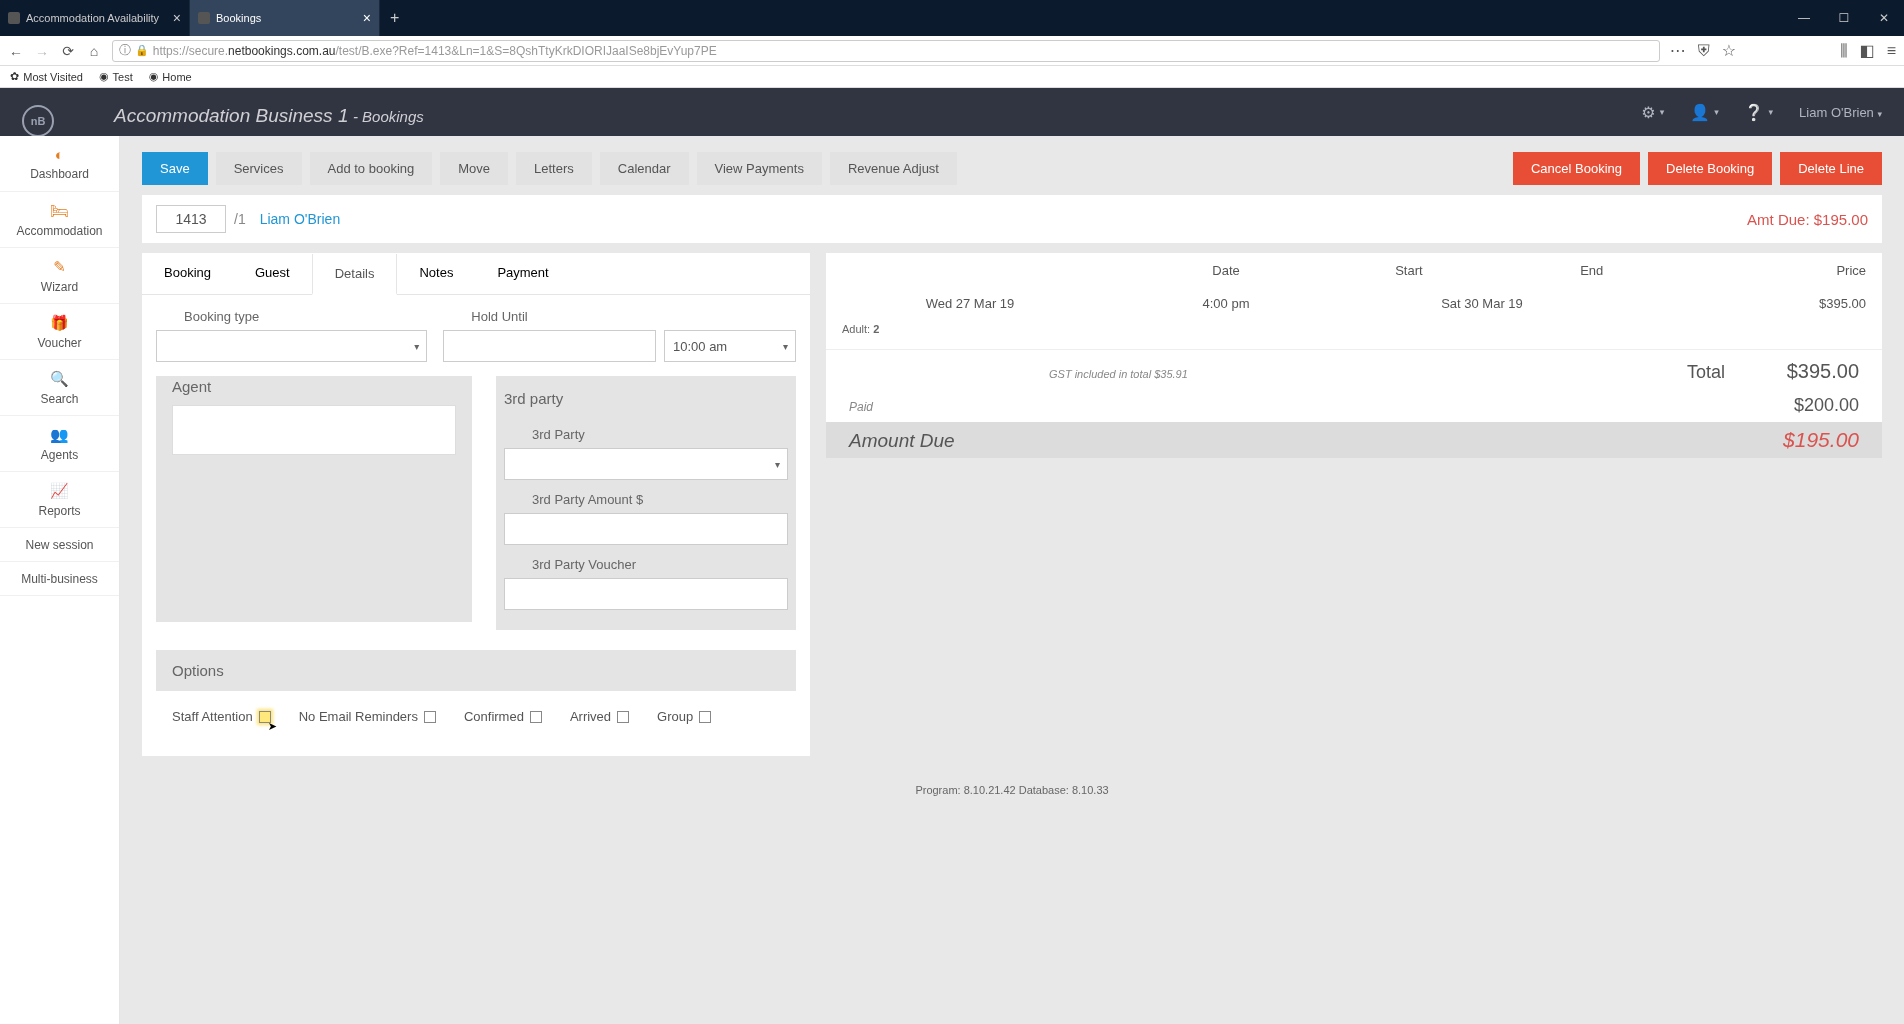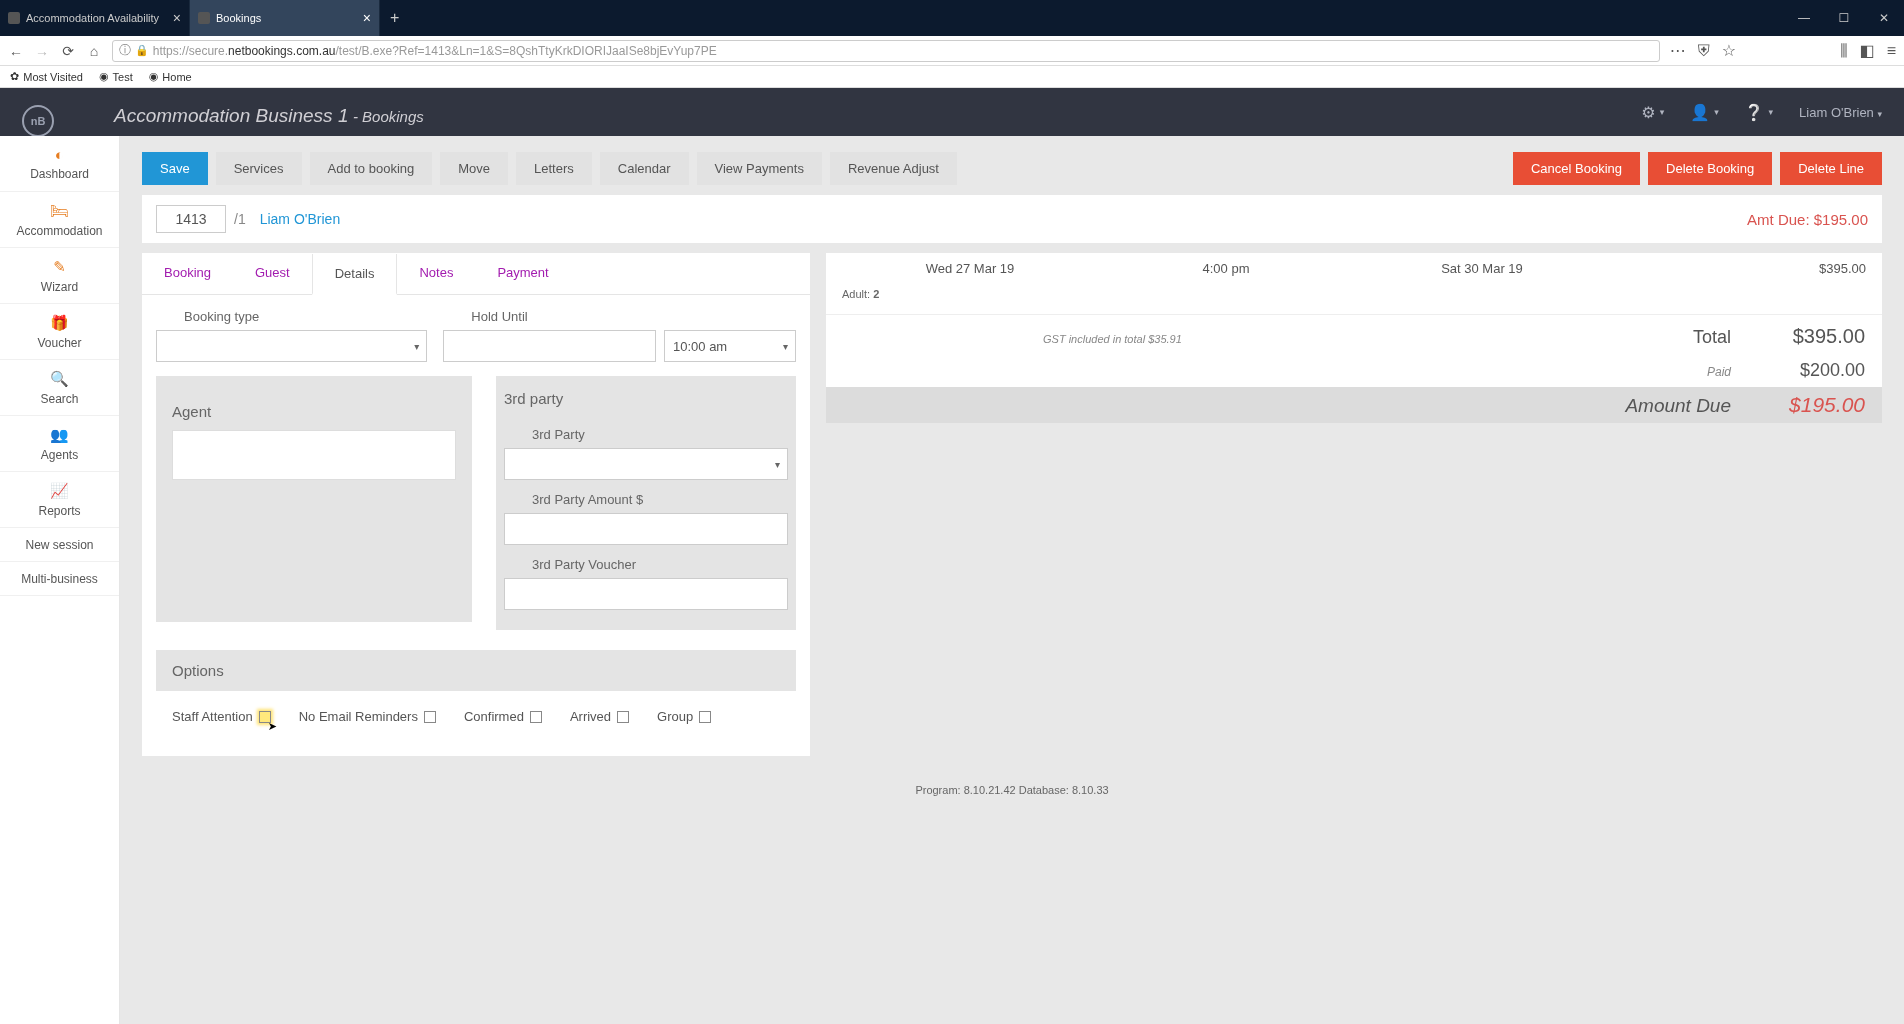--- a/index.html
+++ b/index.html
@@ -57,36 +57,36 @@
 .amt-due-top { margin-left:auto; color:#d9534f; font-size:15px;}
 
 
 .content-cols { display:flex; gap:16px; align-items:flex-start;}
 .left-col { flex: 0 0 668px; }
 .right-col { flex: 1; }
 
 
 .tab-panel { background:#fff; }
 .tab-strip { display:flex; border-bottom:1px solid #e5e5e5; }
-.tab { padding: 12px 22px; font-size:13px; color:#a21caf; cursor:pointer; }
+.tab { padding: 12px 22px; font-size:13px; color:#000000; cursor:pointer; }
 .tab.active { color:#555; border-bottom:2px solid #fff; background:#fff; position:relative; top:1px; border-left:1px solid #e5e5e5; border-right:1px solid #e5e5e5;}
 .tab-strip .tab:first-child.active{ border-left:none;}
 
 .tab-content { padding: 14px; }
 .form-row { display:flex; gap:16px; margin-bottom:14px;}
 .form-group { flex:1; display:flex; flex-direction:column; gap:6px;}
 .form-label { font-size:13px; color:#666;margin-left:28px; }
 .form-control { height:32px; border:1px solid #ccc; background:#fff; padding:0 8px; font-size:13px; color:#555; width:100%;}
 .select-ctrl { position:relative; }
 .select-ctrl::after { content:"▾"; position:absolute; right:8px; top:50%; transform:translateY(-50%); font-size:10px; color:#666; pointer-events:none;}
 .hold-row { display:flex; gap:8px;}
 .hold-row .form-control { flex:1; }
 .hold-row .time-sel { width:132px; flex:none; }
 
-.panel-box { background:#e4e4e4; padding:27px 16px; margin-bottom:8px;}
+.panel-box { background:#e4e4e4; padding:2px 16px; margin-bottom:8px;}
 .panel-title { font-size:15px; color:#666; margin-bottom:10px;}
 .panel-body { background:#fff; border:1px solid #ddd; min-height:40px; }
 .two-panels { display:flex; gap:24px; }
 .two-panels > div { flex:1; }
 .agent-panel .panel-body { height: 50px; }
 .thirdparty-panel { background:#e4e4e4; padding:14px 8px;}
 .thirdparty-panel .panel-title{ margin-bottom:14px;}
 .tp-body-nobg { padding: 6px 0;}
 
 .options-panel { margin-top:20px; background:#fff;}
@@ -105,21 +105,21 @@
 .summary-head .sh-price{ text-align:right;}
 .summary-row { display:flex; padding:8px 16px 4px; align-items:flex-start;}
 .summary-row .room-col { flex:1.6;}
 .room-name { color:#e67e22; font-size:16px;}
 .room-sub { font-size:11px; color:#666; margin-top:4px;}
 .room-sub b{ color:#333; font-weight:600;}
 .summary-row .cell { flex:1; text-align:center; font-size:13px; color:#555;}
 .summary-row .cell.price {text-align:right;}
 .guest-row { padding: 8px 16px 14px; font-size:11px; color:#666;}
 .totals { }
-.total-line { display:flex; justify-content:flex-end; align-items:baseline; padding:6px 17px; gap:24px;}
+.total-line { display:flex; justify-content:space-between; align-items:baseline; padding:6px 23px; gap:24px;}
 .total-line.sep { border-top:1px solid #eee; padding-top:10px;}
 .total-label { font-size:18px; color:#555;}
 .total-label.sm { font-size:12px; color:#888; font-style:italic;}
 .total-val { font-size:20px; color:#555; width:110px; text-align:right;}
 .total-val.sm { font-size:18px;}
 .gst-note { font-size:11px; color:#888; font-style:italic; margin-right:auto; padding-left:200px;}
 .due-line { background:#dcdcdc; }
 .due-line .total-label { font-size:19px; font-style:italic; color:#555;}
 .due-line .total-val { color:#d9534f; font-style:italic; font-size:21px; font-weight:500;}
 
@@ -338,20 +338,27 @@
                   <span class="chk-box"></span>
                 </label>
               </div>
             </div>
           </div>
         </div>
       </div>
 
       <div class="right-col">
         <div class="summary">
+          <div class="summary-head">
+            <div class="sh-name"></div>
+            <div>Date</div>
+            <div>Start</div>
+            <div>End</div>
+            <div class="sh-price">Price</div>
+          </div>
           <div class="summary-row">
             <div class="cell">Wed 27 Mar 19</div>
             <div class="cell">4:00 pm</div>
             <div class="cell">Sat 30 Mar 19</div>
             <div class="cell price">$395.00</div>
           </div>
           <div class="guest-row"><span>Adult:</span> <b>2</b></div>
           <div class="totals">
             <div class="total-line sep">
               <span class="gst-note">GST included in total $35.91</span>

